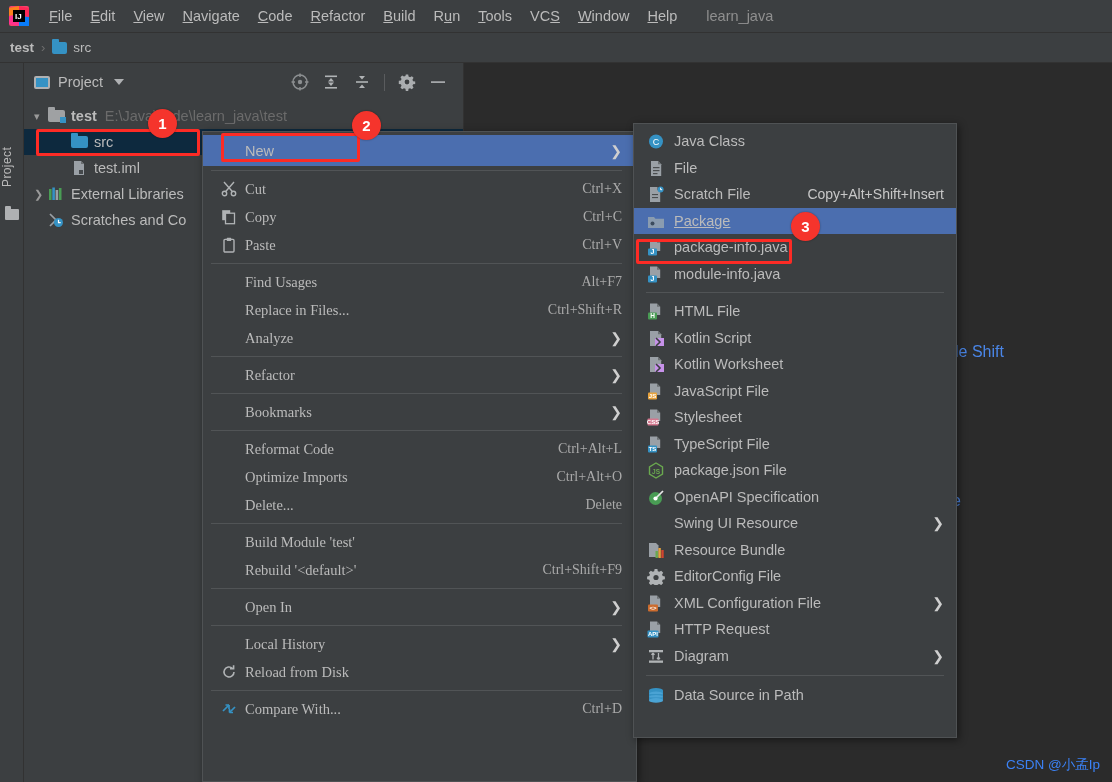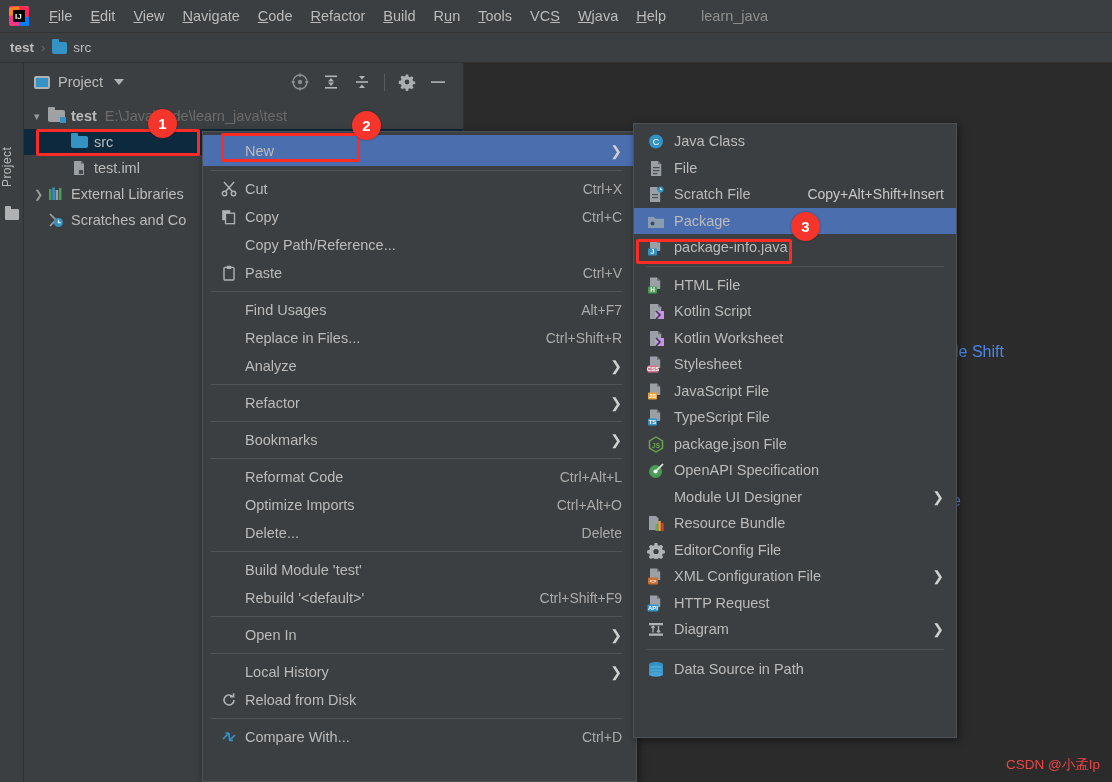--- a/index.html
+++ b/index.html
@@ -15,21 +15,21 @@
   .menubar {
     position:absolute; top:0; left:0; width:1112px; height:33px;
     background:#3c3f41; display:flex; align-items:center;
     border-bottom:1px solid #323232;
   }
   .app-logo { width:22px; height:22px; margin-left:8px; margin-right:10px; position:relative; flex:none;}
   .menubar-item {
     color:#bbbbbb; font-size:14.5px; padding:3px 9px; white-space:nowrap; cursor:default;
   }
   .menubar-item u { text-decoration:underline; }
-  .project-name { color:#8f8f8f; font-size:14.5px; margin-left:26px; }
+  .project-name { color:#8f8f8f; font-size:14.5px; margin-left:20px; }
 
   
   .breadcrumb {
     position:absolute; top:33px; left:0; width:1112px; height:30px;
     background:#3c3f41; display:flex; align-items:center; padding-left:10px;
     border-bottom:1px solid #323232;
   }
   .bc-text { color:#bbbbbb; font-size:13.5px; font-weight:bold; }
   .bc-sep { color:#6e6e6e; font-size:13px; margin:0 7px; }
   .bc-text2 { color:#bbbbbb; font-size:13.5px; font-weight:normal; }
@@ -107,48 +107,48 @@
   }
   .mi {
     height:28px; display:flex; align-items:center; position:relative;
     color:#bbbbbb; font-size:14.5px; padding-left:18px; padding-right:14px;
   }
   .mi.hl { background:#4b6eaf; }
   .mi .mlabel { flex:none; }
   .mi .shortcut { margin-left:auto; color:#aaaaaa; font-size:14px; }
   .mi .submark { margin-left:auto; color:#cfcfcf; font-size:14px; }
   .mi .micon { position:absolute; left:18px; width:16px; height:16px; }
-  .mi.has-ic { padding-left:42px; }
+  .mi.has-ic { padding-left:42px;font-family:Liberation Serif, serif; }
   .msep { height:1px; background:#515456; margin:4px 14px 4px 8px; }
 
   
   .submenu {
     position:absolute; left:633px; top:123px; width:324px; height:615px;
     background:#3c3f41; border:1px solid #4f5254; box-shadow:2px 2px 8px rgba(0,0,0,.45);
     padding:4px 0 0 0; overflow:hidden;
   }
   .si {
     height:26.5px; display:flex; align-items:center; position:relative;
     color:#bbbbbb; font-size:14.5px; padding-left:40px; padding-right:12px;
   }
-  .si.hl { background:#4b6eaf; }
+  .si.hl { background:#4b6eaf;text-decoration:underline; }
   .si .shortcut { margin-left:auto; color:#c8c8c8; font-size:14px; }
   .si .submark { margin-left:auto; color:#cfcfcf; font-size:14px; }
   .si .sicon { position:absolute; left:13px; top:5px; width:18px; height:17px; }
 
   
   .redbox { position:absolute; border:3px solid #fd2b25; border-radius:2px; pointer-events:none; }
   .badge {
     position:absolute; width:29px; height:29px; border-radius:50%;
     background:#f5342c; color:#fff; font-size:15px; font-weight:bold;
     display:flex; align-items:center; justify-content:center;
     box-shadow:0 0 2px rgba(0,0,0,.4);
   }
   .watermark {
-    position:absolute; right:12px; bottom:8px; color:#ef4444; font-size:13.5px;
+    position:absolute; right:12px; bottom:8px; color:#3b82f6; font-size:13.5px;
   }
 </style>
 </head>
 <body>
 
 <div id="root">
 
   <div class="menubar">
     <div class="app-logo">
       <svg width="22" height="22" viewBox="0 0 22 22">
@@ -164,21 +164,21 @@
     <div class="menubar-item"><u>F</u><span>ile</span></div>
     <div class="menubar-item"><u>E</u><span>dit</span></div>
     <div class="menubar-item"><u>V</u><span>iew</span></div>
     <div class="menubar-item"><u>N</u><span>avigate</span></div>
     <div class="menubar-item"><u>C</u><span>ode</span></div>
     <div class="menubar-item"><u>R</u><span>efactor</span></div>
     <div class="menubar-item"><u>B</u><span>uild</span></div>
     <div class="menubar-item"><span>R</span><u>u</u><span>n</span></div>
     <div class="menubar-item"><u>T</u><span>ools</span></div>
     <div class="menubar-item"><span>VC</span><u>S</u></div>
-    <div class="menubar-item"><u>W</u><span>java</span></div>
+    <div class="menubar-item"><u>W</u><span>indow</span></div>
     <div class="menubar-item"><u>H</u><span>elp</span></div>
     <div class="project-name">learn_java</div>
   </div>
 
   <div class="breadcrumb">
     <span class="bc-text">test</span>
     <span class="bc-sep">›</span>
     <span class="folder-ic"></span>
     <span class="bc-text2">src</span>
   </div>
@@ -320,23 +320,20 @@
       <span class="micon">
         <svg width="16" height="16" viewBox="0 0 16 16">
           <rect x="1.2" y="1.2" width="8" height="10" fill="#b0b3b5"></rect>
           <rect x="4.5" y="4.2" width="9" height="10.5" fill="#3c3f41" stroke="#b0b3b5" stroke-width="1.3"></rect>
         </svg>
       </span>
       <span class="mlabel">Copy</span>
       <span class="shortcut">Ctrl+C</span>
     </div>
 
-    <div class="mi has-ic">
-      <span class="mlabel">Copy Path/Reference...</span>
-    </div>
 
     <div class="mi has-ic">
       <span class="micon">
         <svg width="16" height="16" viewBox="0 0 16 16">
           <rect x="3" y="2.4" width="10" height="12.6" rx="1" fill="none" stroke="#b0b3b5" stroke-width="1.4"></rect>
           <rect x="5.8" y="0.8" width="4.4" height="3.2" rx=".6" fill="#b0b3b5"></rect>
         </svg>
       </span>
       <span class="mlabel">Paste</span>
       <span class="shortcut">Ctrl+V</span>
@@ -492,20 +489,31 @@
         <svg width="18" height="17" viewBox="0 0 18 17">
           <path d="M3 0.5h7l3.2 3.2V12H3z" fill="#9aa0a6"></path>
           <path d="M10 0.5l3.2 3.2H10z" fill="#6b6f72"></path>
           <rect x="1" y="9.5" width="9" height="7" rx="1" fill="#3592c4"></rect>
           <text x="5.5" y="15.3" font-size="7" fill="#fff" text-anchor="middle" font-family="Liberation Sans, sans-serif" font-weight="bold">J</text>
         </svg>
       </span>
       <span>package-info.java</span>
     </div>
 
+    <div class="si">
+      <span class="sicon">
+        <svg width="18" height="17" viewBox="0 0 18 17">
+          <path d="M3 0.5h7l3.2 3.2V12H3z" fill="#9aa0a6"></path>
+          <path d="M10 0.5l3.2 3.2H10z" fill="#6b6f72"></path>
+          <rect x="1" y="9.5" width="9" height="7" rx="1" fill="#3592c4"></rect>
+          <text x="5.5" y="15.3" font-size="7" fill="#fff" text-anchor="middle" font-family="Liberation Sans, sans-serif" font-weight="bold">J</text>
+        </svg>
+      </span>
+      <span>module-info.java</span>
+    </div>
 
     <div class="msep" style="margin:5px 12px 5px 12px"></div>
 
     <div class="si">
       <span class="sicon">
         <svg width="18" height="17" viewBox="0 0 18 17">
           <path d="M3 0.5h7l3.2 3.2V12H3z" fill="#9aa0a6"></path>
           <path d="M10 0.5l3.2 3.2H10z" fill="#6b6f72"></path>
           <rect x="1" y="9.5" width="9" height="7" rx="1" fill="#499c54"></rect>
           <text x="5.5" y="15.3" font-size="6.5" fill="#fff" text-anchor="middle" font-family="Liberation Sans, sans-serif" font-weight="bold">H</text>
@@ -536,37 +544,37 @@
         </svg>
       </span>
       <span>Kotlin Worksheet</span>
     </div>
 
     <div class="si">
       <span class="sicon">
         <svg width="18" height="17" viewBox="0 0 18 17">
           <path d="M3 0.5h7l3.2 3.2V12H3z" fill="#9aa0a6"></path>
           <path d="M10 0.5l3.2 3.2H10z" fill="#6b6f72"></path>
+          <rect x="1" y="9.5" width="9" height="7" rx="1" fill="#e8a33d"></rect>
+          <text x="5.5" y="15.2" font-size="6" fill="#fff" text-anchor="middle" font-family="Liberation Sans, sans-serif" font-weight="bold">JS</text>
+        </svg>
+      </span>
+      <span>JavaScript File</span>
+    </div>
+
+    <div class="si">
+      <span class="sicon">
+        <svg width="18" height="17" viewBox="0 0 18 17">
+          <path d="M3 0.5h7l3.2 3.2V12H3z" fill="#9aa0a6"></path>
+          <path d="M10 0.5l3.2 3.2H10z" fill="#6b6f72"></path>
           <rect x="0.5" y="9.5" width="11" height="7" rx="1" fill="#d4788f"></rect>
           <text x="6" y="15.2" font-size="6" fill="#fff" text-anchor="middle" font-family="Liberation Sans, sans-serif" font-weight="bold">CSS</text>
         </svg>
       </span>
       <span>Stylesheet</span>
-    </div>
-
-    <div class="si">
-      <span class="sicon">
-        <svg width="18" height="17" viewBox="0 0 18 17">
-          <path d="M3 0.5h7l3.2 3.2V12H3z" fill="#9aa0a6"></path>
-          <path d="M10 0.5l3.2 3.2H10z" fill="#6b6f72"></path>
-          <rect x="1" y="9.5" width="9" height="7" rx="1" fill="#e8a33d"></rect>
-          <text x="5.5" y="15.2" font-size="6" fill="#fff" text-anchor="middle" font-family="Liberation Sans, sans-serif" font-weight="bold">JS</text>
-        </svg>
-      </span>
-      <span>JavaScript File</span>
     </div>
 
     <div class="si">
       <span class="sicon">
         <svg width="18" height="17" viewBox="0 0 18 17">
           <path d="M3 0.5h7l3.2 3.2V12H3z" fill="#9aa0a6"></path>
           <path d="M10 0.5l3.2 3.2H10z" fill="#6b6f72"></path>
           <rect x="1" y="9.5" width="9" height="7" rx="1" fill="#3592c4"></rect>
           <text x="5.5" y="15.2" font-size="6" fill="#fff" text-anchor="middle" font-family="Liberation Sans, sans-serif" font-weight="bold">TS</text>
         </svg>
@@ -589,21 +597,21 @@
         <svg width="18" height="17" viewBox="0 0 18 17">
           <circle cx="8.5" cy="9.5" r="6.5" fill="#499c54"></circle>
           <path d="M16 2 L8.5 9.5" stroke="#e8e8e8" stroke-width="1.7"></path>
           <circle cx="8.5" cy="9.5" r="2.1" fill="#ffffff"></circle>
         </svg>
       </span>
       <span>OpenAPI Specification</span>
     </div>
 
     <div class="si">
-      <span>Module UI Designer</span>
+      <span>Swing UI Resource</span>
       <span class="submark">❯</span>
     </div>
 
     <div class="si">
       <span class="sicon">
         <svg width="18" height="17" viewBox="0 0 18 17">
           <path d="M2 1h7l2.5 2.5V15H2z" fill="#9aa0a6"></path>
           <rect x="8.5" y="9" width="2.4" height="7" fill="#6aa84f"></rect>
           <rect x="11.4" y="6" width="2.4" height="10" fill="#e8a33d"></rect>
           <rect x="14.3" y="8" width="2.4" height="8" fill="#d0452e"></rect>

